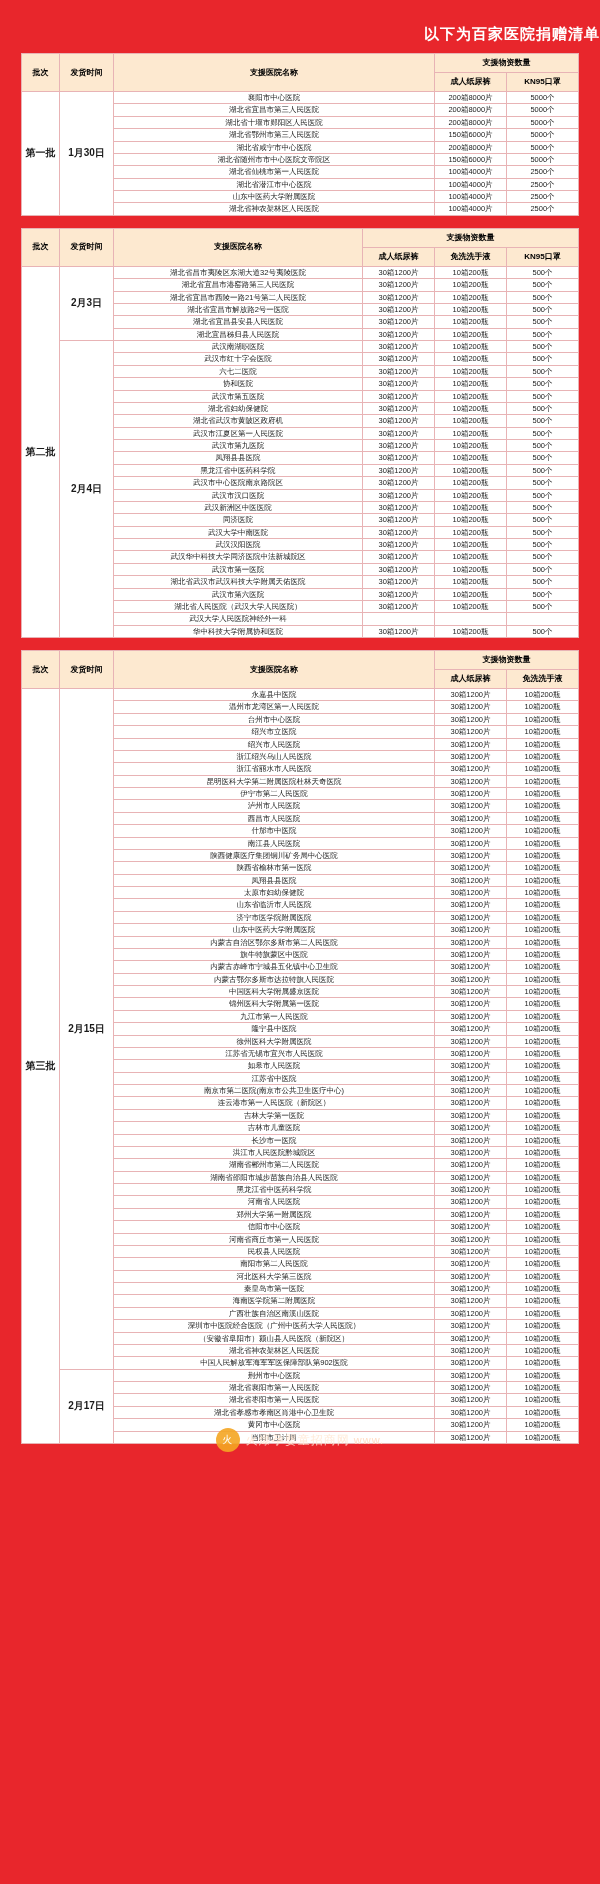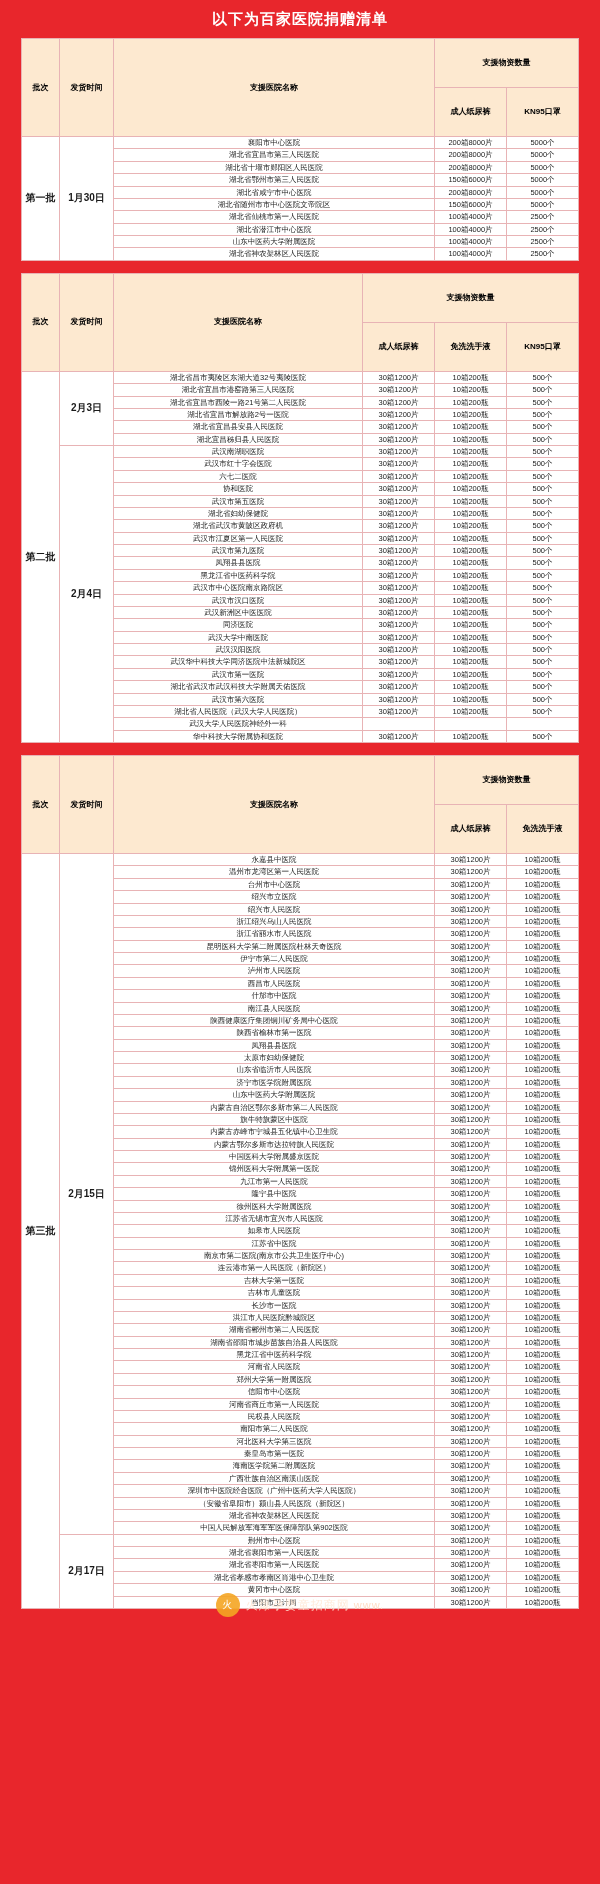--- a/index.html
+++ b/index.html
@@ -13,22 +13,22 @@
     color: #000;
   }
   .page {
     width: 600px;
     background: #e8262c;
     padding: 0 0 6px 0;
     box-sizing: border-box;
     position: relative;
   }
   .title-bar {
-    text-align: center;
-    padding: 10px 0 8px 0;
+    text-align: right;
+    padding: 25px 0 8px 0;
   }
   .title-bar .title {
     color: #ffffff;
     font-size: 15px;
     font-weight: bold;
     letter-spacing: 1px;
   }
   .block {
     margin: 0 20px 10px 20px;
     background: #ffffff;
@@ -46,21 +46,21 @@
     line-height: 1.25;
     text-align: center;
     padding: 1px 1px;
     color: #1a1a1a;
     word-break: break-all;
   }
   thead th {
     background: #fde9d0;
     font-weight: bold;
     font-size: 8px;
-    padding: 19px 1px;
+    padding: 4px 1px;
     color: #000;
   }
   .col-batch { width: 38px; }
   .col-date  { width: 54px; }
   .col-hosp  { width: auto; }
   .col-num   { width: 72px; }
   .batch-cell, .date-cell {
     font-weight: bold;
     font-size: 10px;
     background: #ffffff;

